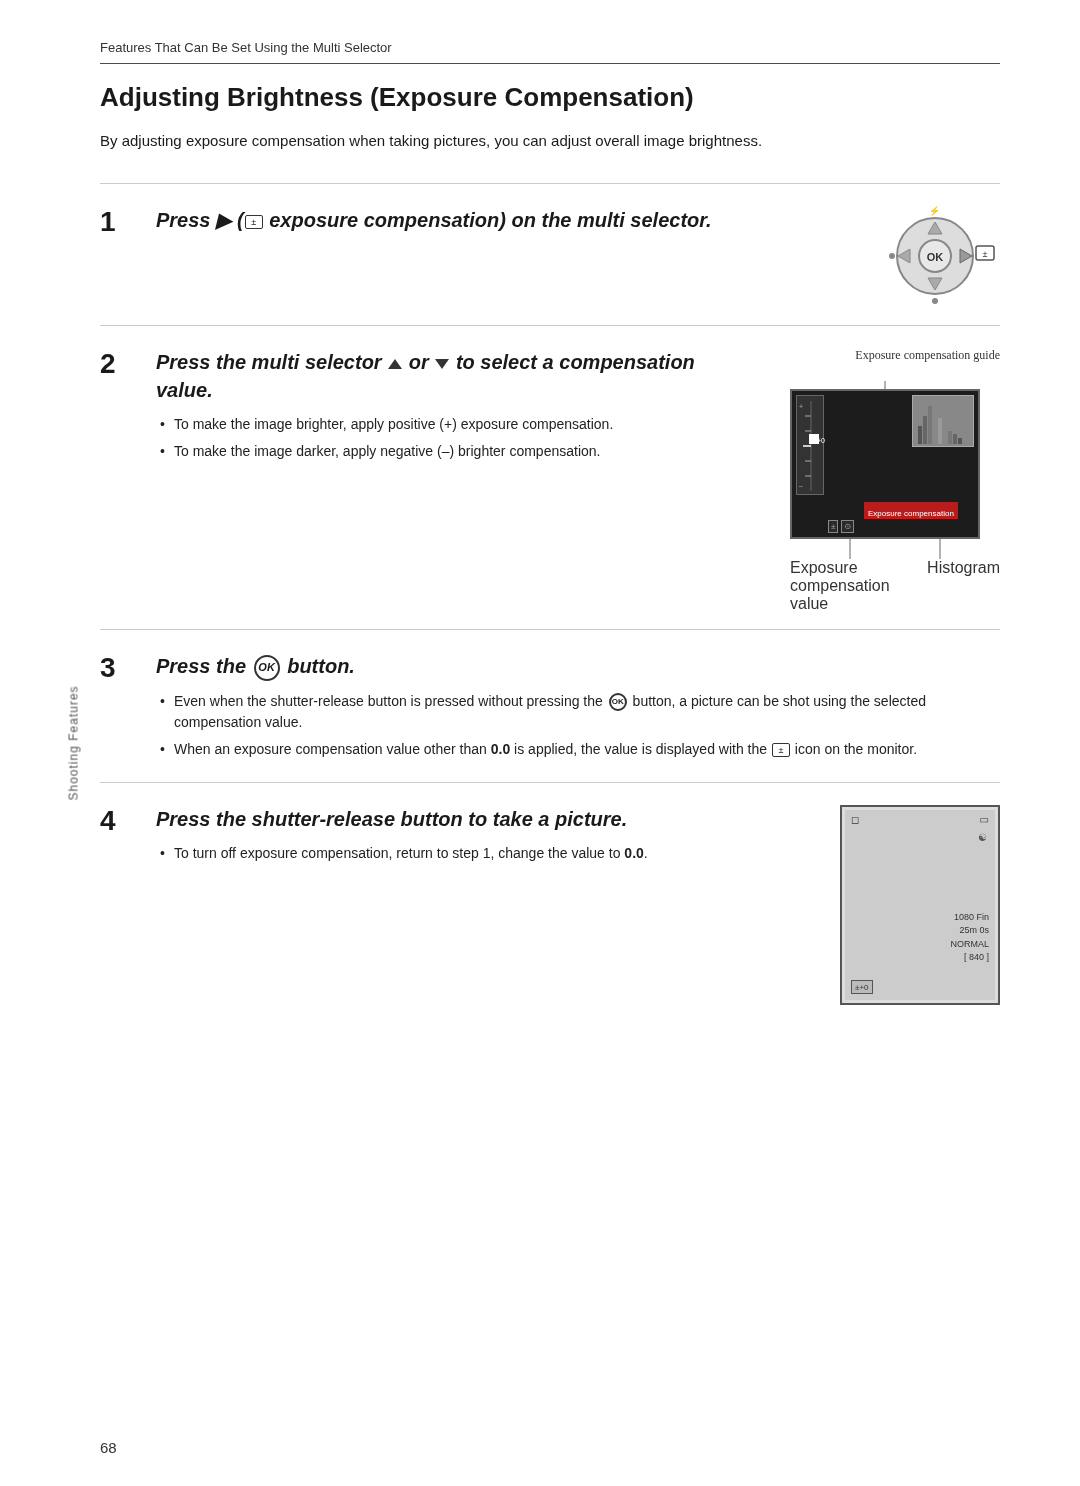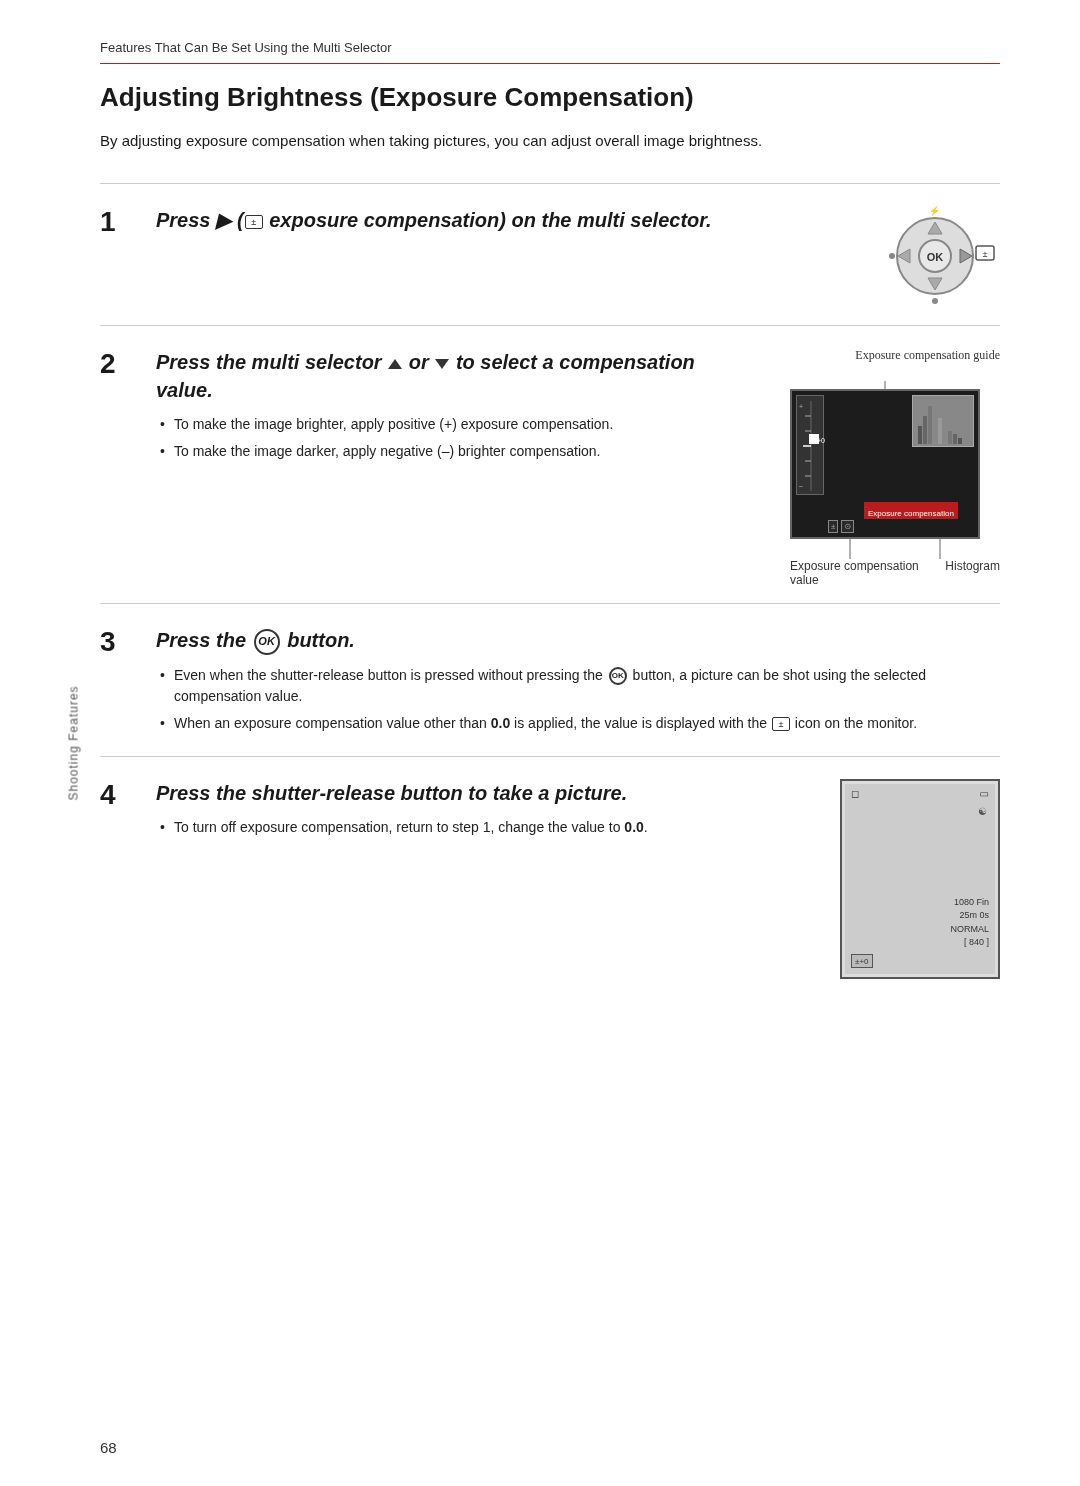--- a/index.html
+++ b/index.html
@@ -194,21 +194,21 @@
       padding: 4px 6px 0 6px;
     }
 
     .cs4-icon {
       font-size: 10px;
       color: #333;
     }
 
     .cs4-info {
       position: absolute;
-      bottom: 24px;
+      bottom: 35px;
       right: 6px;
       text-align: right;
       font-size: 9px;
       color: #333;
       line-height: 1.5;
     }
 
     .cs4-bottom-left {
       position: absolute;
       bottom: 6px;
@@ -335,21 +335,21 @@
 
         <div style="position:absolute; bottom:18px; left:36px; background:#b91c1c; padding:0 4px;margin-left:36px;">
           <span style="font-size:8px; color:#fff;">Exposure compensation</span>
         </div>
       </div>
 
       <svg width="230" height="20" style="display:block;">
         <line x1="80" y1="0" x2="80" y2="20" stroke="#666" stroke-width="1"></line>
         <line x1="170" y1="0" x2="170" y2="20" stroke="#666" stroke-width="1"></line>
       </svg>
-      <div style="display:flex; justify-content:space-between; font-size:12px; color:#333; margin-left:20px;">
+      <div style="display:flex; justify-content:space-between; font-size:16px; color:#333; margin-left:20px;">
         <div>
           <span>Exposure compensation value</span>
         </div>
         <div>Histogram</div>
       </div>
     </div>
   </div>
 </div>
 
 <div class="step-section">

